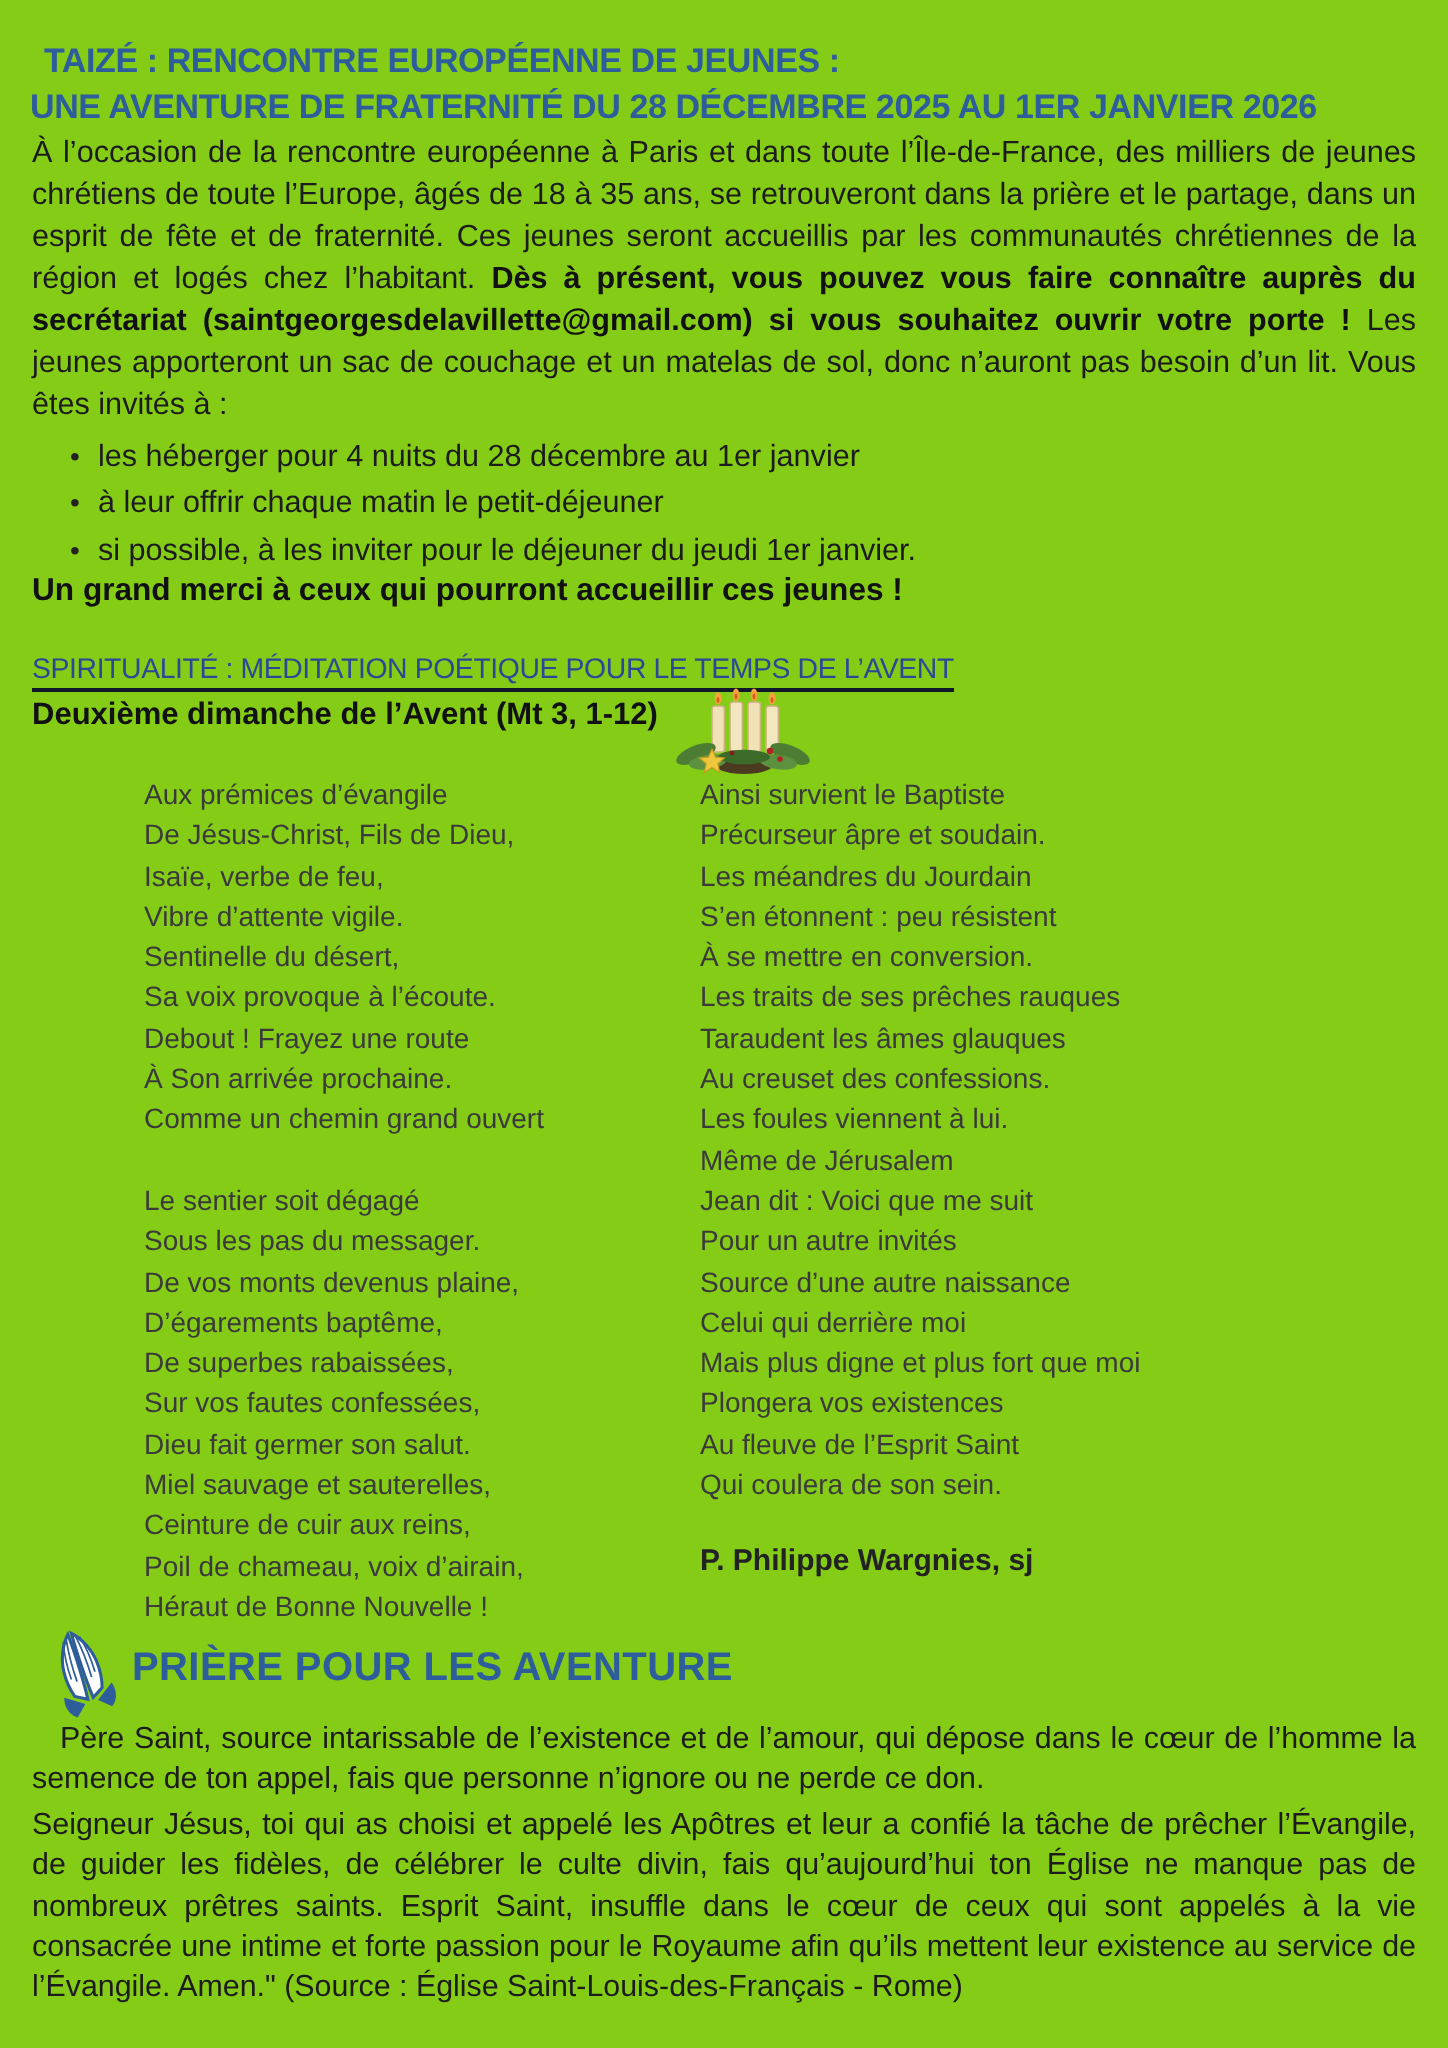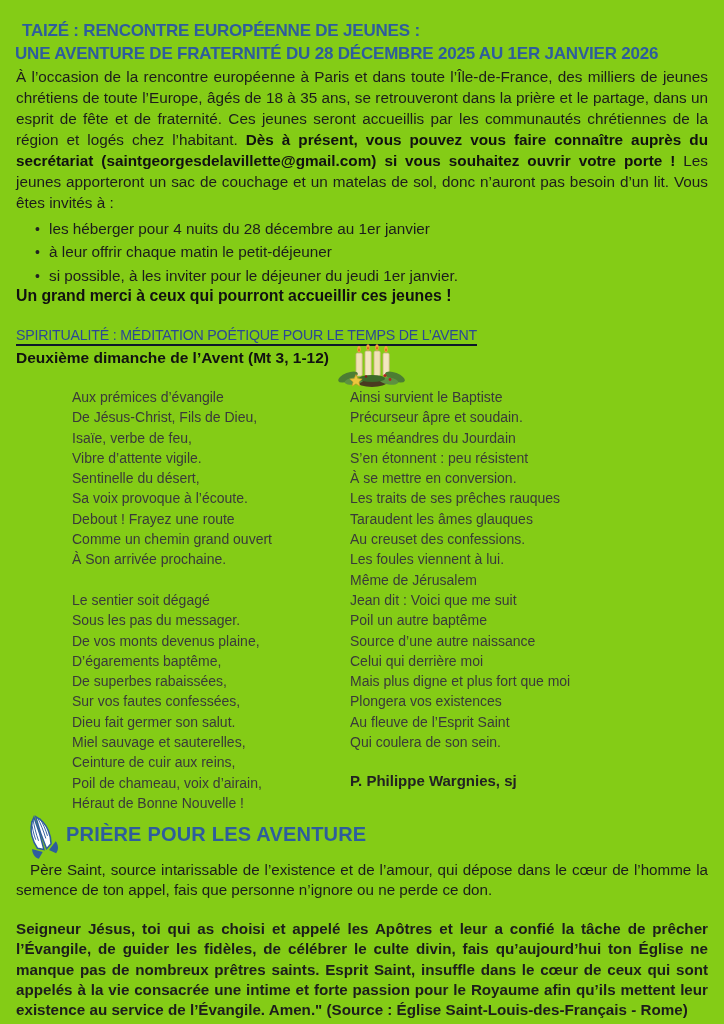--- a/index.html
+++ b/index.html
@@ -84,21 +84,21 @@
     color:#2e5d9c;
     letter-spacing:0.2px;
     white-space:nowrap;
   }
   .voc-text{
     top:860px;left:16px;width:692px;
     font-size:15.2px;line-height:20.4px;
     text-align:justify;
   }
   .voc-text p{margin:0;}
-  .voc-text p + p{margin-top:18px;font-weight:bold;}
+  .voc-text p + p{margin-top:2px;}
   .voc-text .indent{text-indent:14px;}
 </style>
 </head>
 <body>
 
 <div class="page">
 
   <h1 class="abs blue-title t1">TAIZÉ : RENCONTRE EUROPÉENNE DE JEUNES :</h1>
   <h1 class="abs blue-title t2">UNE AVENTURE DE FRATERNITÉ DU 28 DÉCEMBRE 2025 AU 1ER JANVIER 2026</h1>
 
@@ -156,22 +156,22 @@
   </svg>
 
   <div class="abs poem-col poem-left">
       <div class="poem-line">Aux prémices d’évangile</div>
       <div class="poem-line">De Jésus-Christ, Fils de Dieu,</div>
       <div class="poem-line">Isaïe, verbe de feu,</div>
       <div class="poem-line">Vibre d’attente vigile.</div>
       <div class="poem-line">Sentinelle du désert,</div>
       <div class="poem-line">Sa voix provoque à l’écoute.</div>
       <div class="poem-line">Debout ! Frayez une route</div>
+      <div class="poem-line">À Son arrivée prochaine.</div>
       <div class="poem-line">Comme un chemin grand ouvert</div>
-      <div class="poem-line">À Son arrivée prochaine.</div>
       <div class="poem-line">&nbsp;</div>
       <div class="poem-line">Le sentier soit dégagé</div>
       <div class="poem-line">Sous les pas du messager.</div>
       <div class="poem-line">De vos monts devenus plaine,</div>
       <div class="poem-line">D’égarements baptême,</div>
       <div class="poem-line">De superbes rabaissées,</div>
       <div class="poem-line">Sur vos fautes confessées,</div>
       <div class="poem-line">Dieu fait germer son salut.</div>
       <div class="poem-line">Miel sauvage et sauterelles,</div>
       <div class="poem-line">Ceinture de cuir aux reins,</div>
@@ -183,21 +183,21 @@
       <div class="poem-line">Précurseur âpre et soudain.</div>
       <div class="poem-line">Les méandres du Jourdain</div>
       <div class="poem-line">S’en étonnent : peu résistent</div>
       <div class="poem-line">À se mettre en conversion.</div>
       <div class="poem-line">Les traits de ses prêches rauques</div>
       <div class="poem-line">Taraudent les âmes glauques</div>
       <div class="poem-line">Au creuset des confessions.</div>
       <div class="poem-line">Les foules viennent à lui.</div>
       <div class="poem-line">Même de Jérusalem</div>
       <div class="poem-line">Jean dit : Voici que me suit</div>
-      <div class="poem-line">Poil un autre baptême</div>
+      <div class="poem-line">Pour un autre invités</div>
       <div class="poem-line">Source d’une autre naissance</div>
       <div class="poem-line">Celui qui derrière moi</div>
       <div class="poem-line">Mais plus digne et plus fort que moi</div>
       <div class="poem-line">Plongera vos existences</div>
       <div class="poem-line">Au fleuve de l’Esprit Saint</div>
       <div class="poem-line">Qui coulera de son sein.</div>
     </div>
   <p class="abs signature">P. Philippe Wargnies, sj</p>
 
   <svg class="abs voc-icon" width="42" height="48" viewBox="0 0 44 48" aria-hidden="true">

